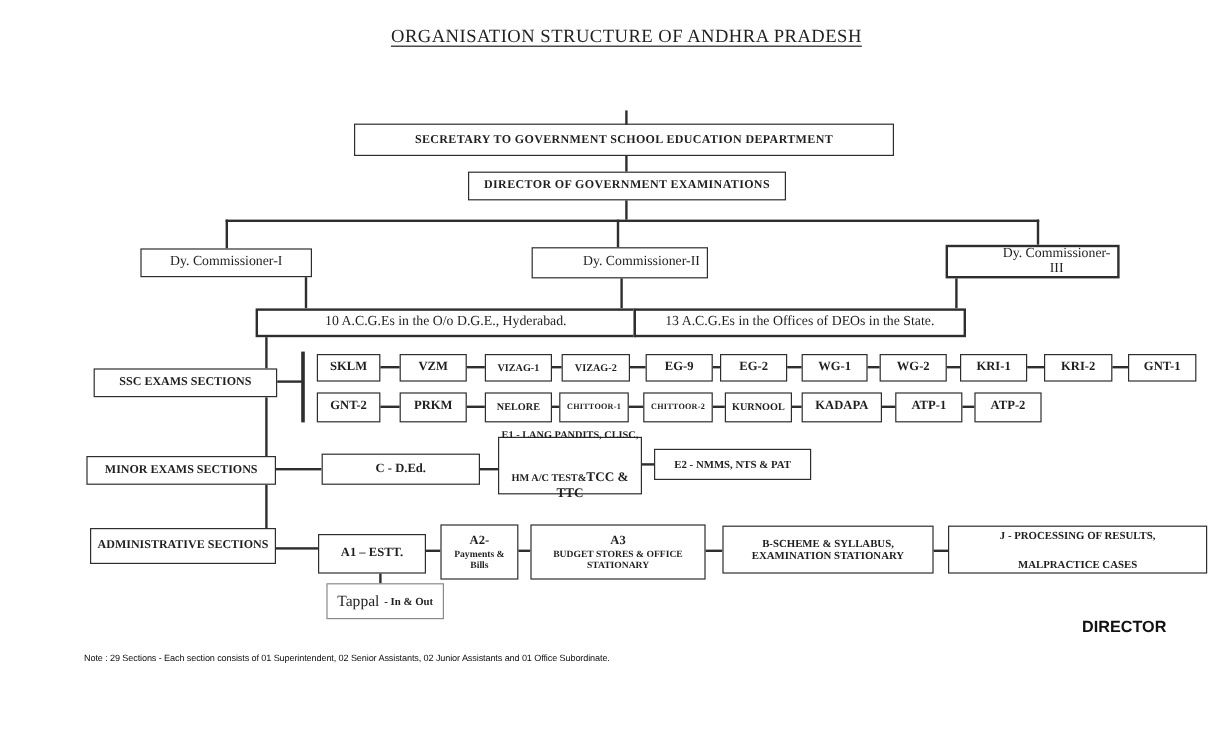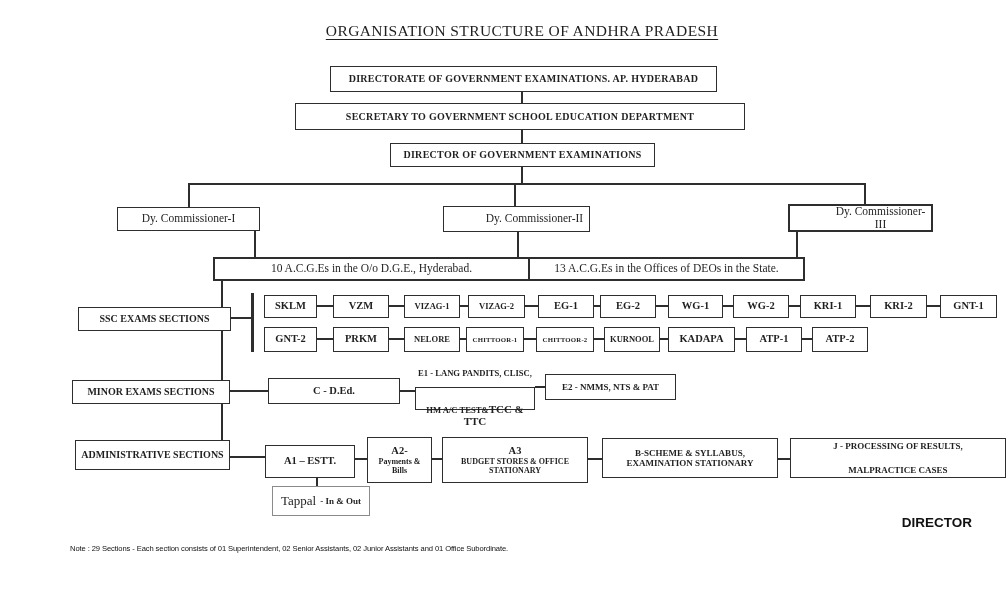--- a/index.html
+++ b/index.html
@@ -46,21 +46,20 @@
     font-family:"Liberation Sans", sans-serif;font-weight:bold;font-size:13.5px;color:#111;
   }
 </style>
 </head>
 <body>
 
 <div id="canvas">
 
   <div class="title">ORGANISATION STRUCTURE OF ANDHRA PRADESH</div>
 
-  <div class="box lvl" style="left:330px;top:66px;width:387px;height:26px;">DIRECTORATE OF GOVERNMENT EXAMINATIONS. AP. HYDERABAD</div>
   <div class="box lvl" style="left:295px;top:103px;width:450px;height:27px;">SECRETARY TO GOVERNMENT SCHOOL EDUCATION DEPARTMENT</div>
   <div class="box lvl" style="left:390px;top:143px;width:265px;height:24px;">DIRECTOR OF GOVERNMENT EXAMINATIONS</div>
 
   <div class="vline" style="left:521px;top:92px;height:12px;"></div>
   <div class="vline" style="left:521px;top:130px;height:13px;"></div>
   <div class="vline" style="left:521px;top:167px;height:16px;"></div>
   <div class="hline" style="left:188px;top:183px;width:678px;"></div>
   <div class="vline" style="left:188px;top:183px;height:24px;"></div>
   <div class="vline" style="left:514px;top:183px;height:23px;"></div>
   <div class="vline" style="left:864px;top:183px;height:21px;"></div>
@@ -84,21 +83,21 @@
   <div class="box sec" style="left:78px;top:307px;width:153px;height:24px;">SSC EXAMS SECTIONS</div>
   <div class="box sec" style="left:75px;top:440px;width:155px;height:30px;">ADMINISTRATIVE SECTIONS</div>
 
   <div class="hline" style="left:231px;top:317px;width:21px;"></div>
   <div class="vline" style="left:251px;top:293px;height:59px;width:3px;"></div>
 
   <div class="box node" style="left:264px;top:295px;width:53px;height:23px;">SKLM</div>
   <div class="box node" style="left:333px;top:295px;width:56px;height:23px;">VZM</div>
   <div class="box node sm" style="left:404px;top:295px;width:56px;height:23px;">VIZAG-1</div>
   <div class="box node sm" style="left:468px;top:295px;width:57px;height:23px;">VIZAG-2</div>
-  <div class="box node" style="left:538px;top:295px;width:56px;height:23px;">EG-1</div>
+  <div class="box node" style="left:538px;top:295px;width:56px;height:23px;">EG-9</div>
   <div class="box node" style="left:600px;top:295px;width:56px;height:23px;">EG-2</div>
   <div class="box node" style="left:668px;top:295px;width:55px;height:23px;">WG-1</div>
   <div class="box node" style="left:733px;top:295px;width:56px;height:23px;">WG-2</div>
   <div class="box node" style="left:800px;top:295px;width:56px;height:23px;">KRI-1</div>
   <div class="box node" style="left:870px;top:295px;width:57px;height:23px;">KRI-2</div>
   <div class="box node" style="left:940px;top:295px;width:57px;height:23px;">GNT-1</div>
 
   <div class="hline" style="left:317px;top:305px;width:16px;"></div>
   <div class="hline" style="left:389px;top:305px;width:15px;"></div>
   <div class="hline" style="left:460px;top:305px;width:8px;"></div>
@@ -125,21 +124,21 @@
   <div class="hline" style="left:460px;top:338px;width:6px;"></div>
   <div class="hline" style="left:524px;top:338px;width:12px;"></div>
   <div class="hline" style="left:594px;top:338px;width:10px;"></div>
   <div class="hline" style="left:660px;top:338px;width:8px;"></div>
   <div class="hline" style="left:735px;top:338px;width:11px;"></div>
   <div class="hline" style="left:802px;top:338px;width:10px;"></div>
 
   <div class="hline" style="left:230px;top:390px;width:38px;"></div>
   <div class="box node" style="left:268px;top:378px;width:132px;height:26px;">C - D.Ed.</div>
   <div class="hline" style="left:400px;top:390px;width:15px;"></div>
-  <div class="box stack" style="left:415px;top:387px;width:120px;height:23px;gap:24px;">
+  <div class="box stack" style="left:415px;top:364px;width:120px;height:48px;gap:24px;">
     <span class="e1l">E1 - LANG PANDITS, CLISC,</span>
     <span class="e1l"><span>HM A/C TEST&amp;</span><span class="e1big">TCC &amp; TTC</span></span>
   </div>
   <div class="hline" style="left:535px;top:386px;width:10px;"></div>
   <div class="box b2l" style="left:545px;top:374px;width:131px;height:26px;">E2 - NMMS, NTS  &amp; PAT</div>
 
   <div class="hline" style="left:230px;top:456px;width:35px;"></div>
   <div class="box node" style="left:265px;top:445px;width:90px;height:33px;">A1 – ESTT.</div>
   <div class="hline" style="left:355px;top:458px;width:12px;"></div>
   <div class="box stack" style="left:367px;top:437px;width:65px;height:46px;">

